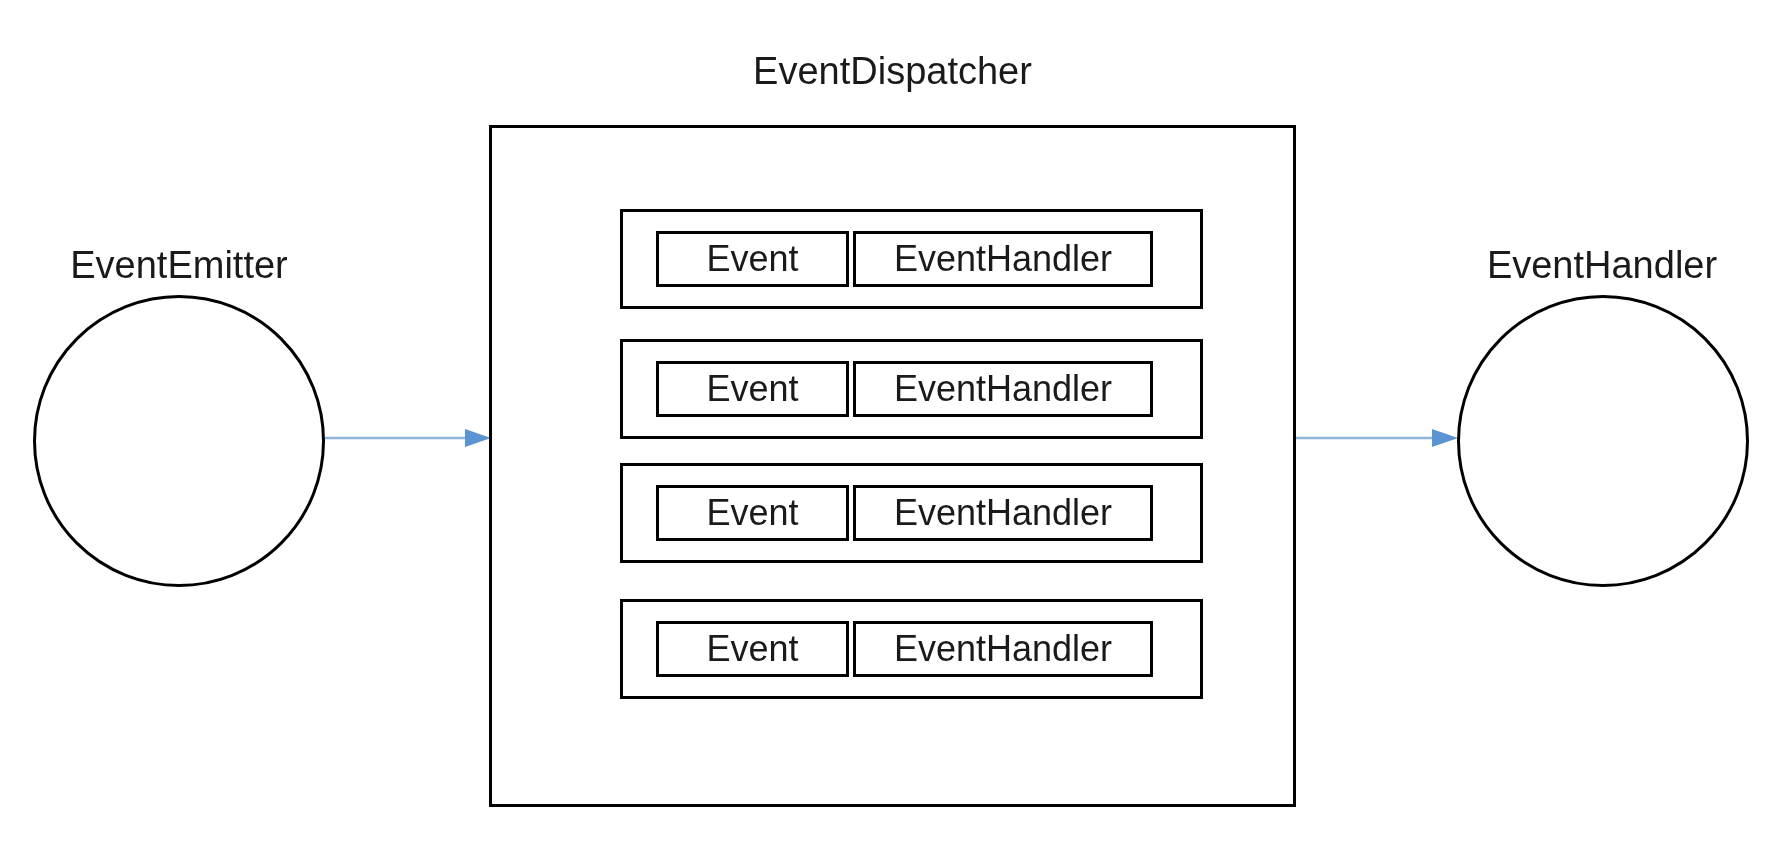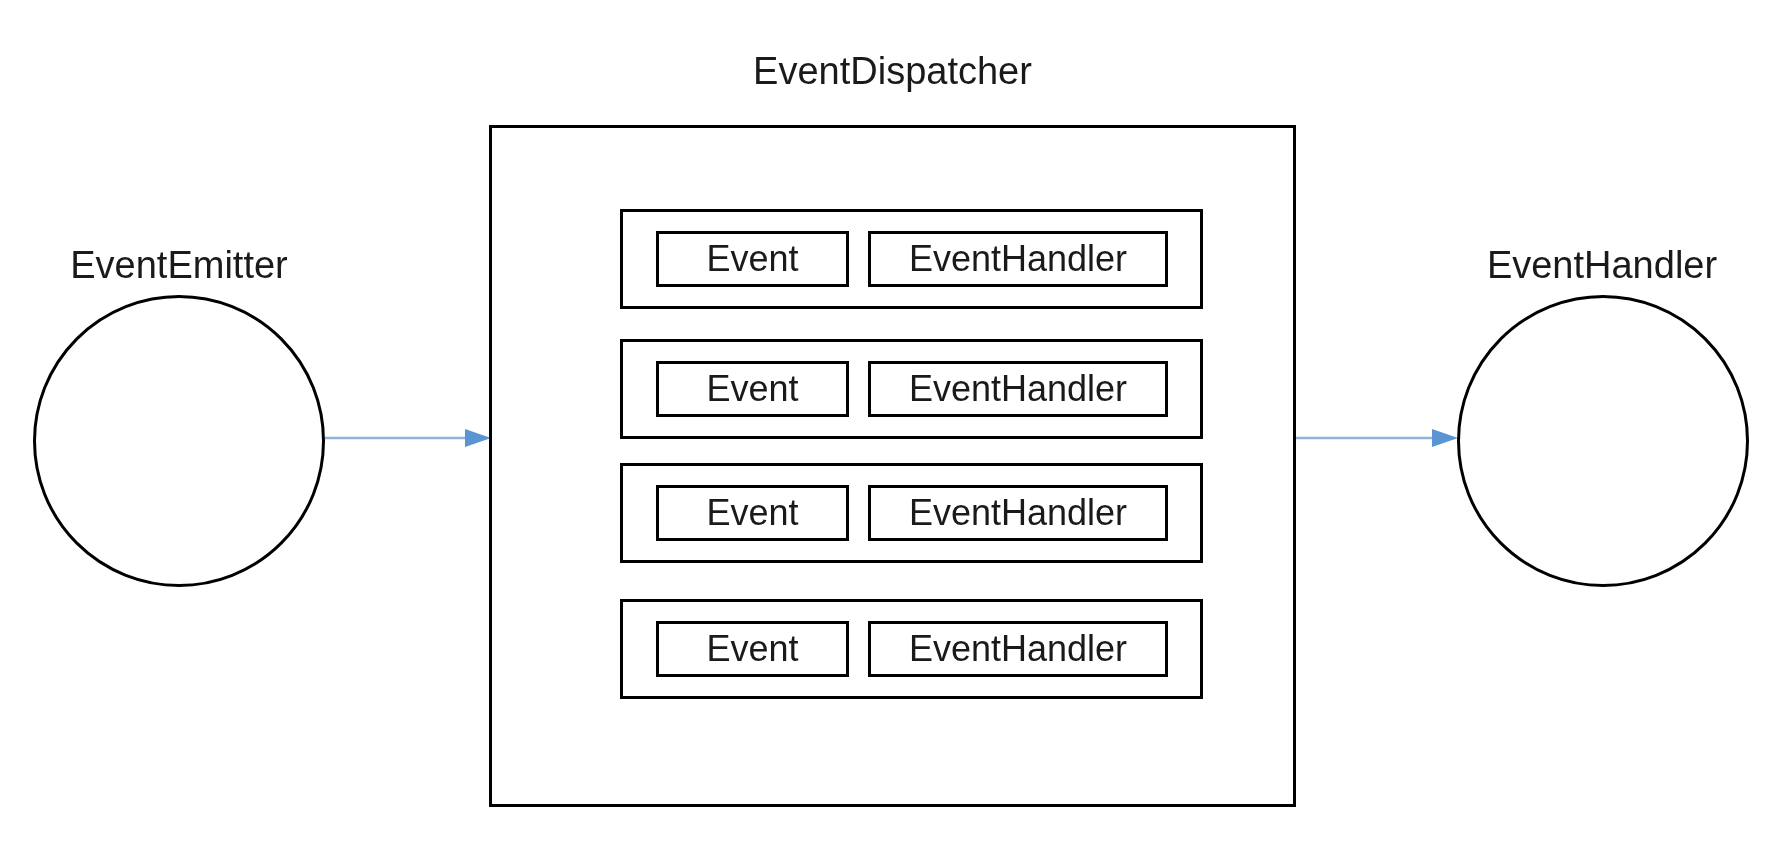--- a/index.html
+++ b/index.html
@@ -23,21 +23,21 @@
   }
   .emitter-circle{left:33px;}
   .handler-circle{left:1457px;}
   .dispatcher-box{
     position:absolute;left:489px;top:118px;width:807px;height:682px;
     border:3px solid #000;box-sizing:border-box;background:#fff;
   }
   .dispatcher-row{
     position:absolute;left:128px;width:583px;height:100px;
     border:3px solid #000;box-sizing:border-box;background:#fff;
-    display:flex;align-items:center;padding-left:33px;gap:19px;
+    display:flex;align-items:center;padding-left:33px;gap:4px;
   }
   .row-0{top:81px;}
   .row-1{top:211px;}
   .row-2{top:335px;}
   .row-3{top:471px;}
   .inner-box{
     border:3px solid #000;box-sizing:border-box;background:#fff;
     height:56px;display:flex;align-items:center;justify-content:center;
     font-size:36px;line-height:1;white-space:nowrap;
   }

